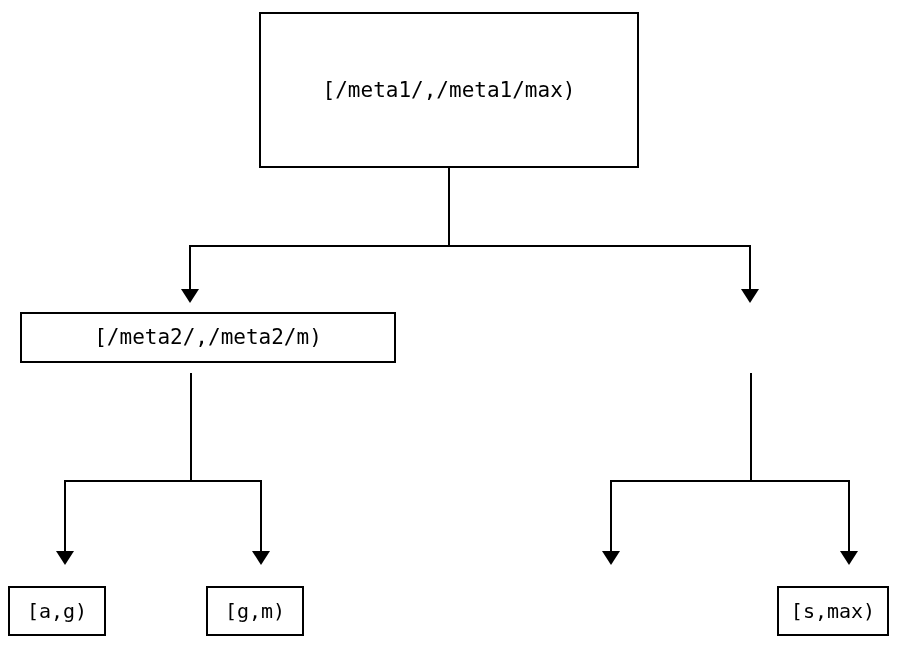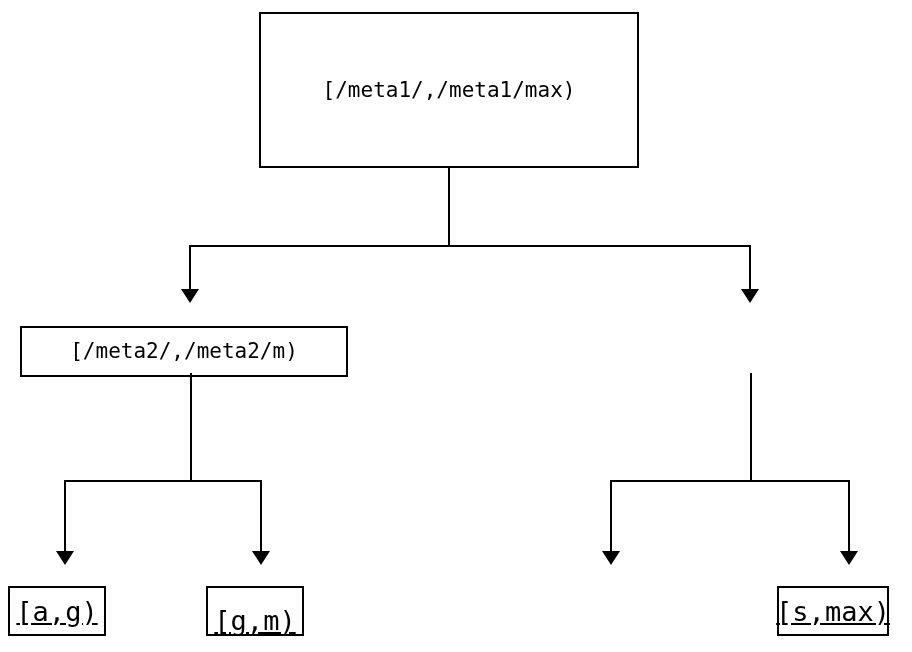--- a/index.html
+++ b/index.html
@@ -39,39 +39,39 @@
     color: #000000;
   }
   .node-root {
     left: 259px;
     top: 12px;
     width: 380px;
     height: 156px;
   }
   .node-l2-left {
     left: 20px;
-    top: 326px;
-    width: 328px;
+    top: 312px;
+    width: 376px;
     height: 51px;
   }
   .node-l2-right {
     left: 580px;
     top: 322px;
     width: 317px;
     height: 51px;
   }
   .node-leaf {
     top: 586px;
     height: 50px;
   }
   .leaf-0 { left: 8px;   width: 98px; }
-  .leaf-1 { left: 206px; width: 98px; align-items: flex-end; }
+  .leaf-1 { left: 206px; width: 98px; }
   .leaf-2 { left: 553px; width: 98px; }
   .leaf-3 { left: 777px; width: 112px; }
-  .leaf-label { font-size: 27px; text-decoration: underline; }
+  .leaf-label { font-size: 20px; }
 
   .edge-v {
     position: absolute;
     width: 2px;
     background: #000000;
   }
   .edge-h {
     position: absolute;
     height: 2px;
     background: #000000;

